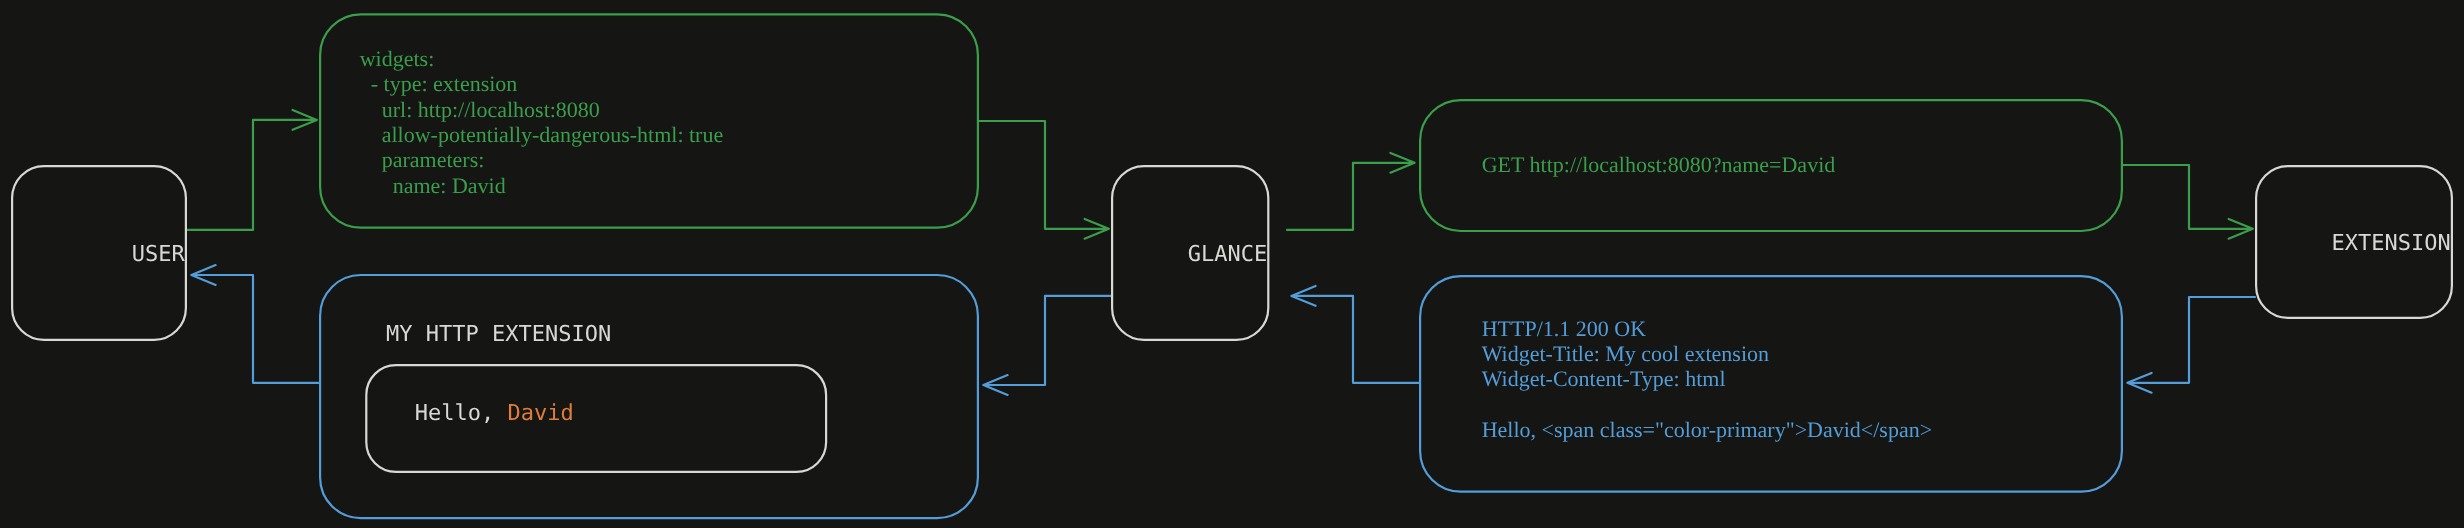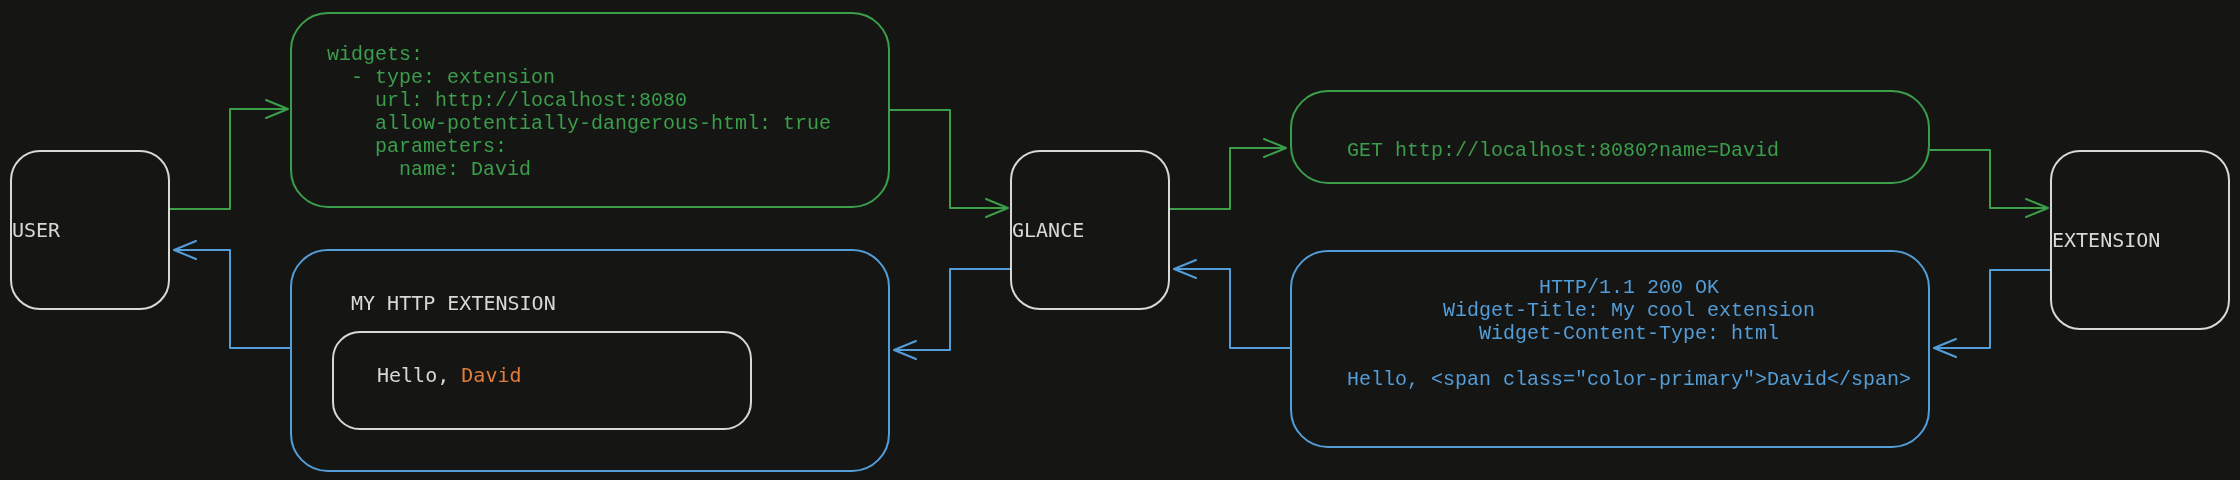--- a/index.html
+++ b/index.html
@@ -16,42 +16,42 @@
     font-family:"DejaVu Sans Mono",monospace;
     width:2240px;height:480px;overflow:hidden;position:relative;
   }
   .canvas{position:absolute;left:0;top:0;width:2240px;height:480px;background:var(--background,#151514);}
   .wires{position:absolute;left:0;top:0;width:2240px;height:480px;}
   .wire{fill:none;stroke-width:2px;stroke-linecap:round;stroke-linejoin:round;}
   .wire.green{stroke:var(--green,#3a9e4b);}
   .wire.blue{stroke:var(--blue,#539dd8);}
   .node{
     position:absolute;border:2px solid var(--node-border,#d8d8d4);border-radius:30px;
-    display:flex;align-items:center;justify-content:flex-start;
+    display:flex;align-items:center;justify-content:flex-end;
     color:var(--text-light,#d8d8d4);font-size:20px;
   }
   .node-user{left:10px;top:150px;width:160px;height:160px;}
-  .node-glance{left:1010px;top:150px;width:160px;height:160px;}
-  .node-extension{left:2050px;top:150px;width:180px;height:180px;}
+  .node-glance{left:1010px;top:150px;width:144px;height:160px;}
+  .node-extension{left:2050px;top:150px;width:180px;height:140px;}
   .msgbox{position:absolute;border:2px solid;border-radius:38px;}
   .msgbox.green{border-color:var(--green,#3a9e4b);}
   .msgbox.blue{border-color:var(--blue,#539dd8);}
   .box-config{left:290px;top:12px;width:600px;height:196px;}
-  .box-request{left:1290px;top:90px;width:640px;height:94px;}
+  .box-request{left:1290px;top:90px;width:640px;height:121px;}
   .box-response{left:1290px;top:250px;width:640px;height:198px;}
   .box-widget{left:290px;top:249px;width:600px;height:223px;}
   .code{
-    position:absolute;white-space:pre;font-family:Liberation Mono, monospace;
+    position:absolute;white-space:pre;font-family:Liberation Serif, serif;
     font-size:20px;line-height:23px;
   }
   .code.green{color:var(--green,#3a9e4b);}
   .code.blue{color:var(--blue,#539dd8);}
   .config-code{left:35px;top:29px;}
   .request-code{left:55px;top:47px;}
-  .response-code{left:55px;top:24px;text-align:center;}
+  .response-code{left:55px;top:36px;}
   .widget-title{
     position:absolute;left:59px;top:41px;color:var(--text-light,#d8d8d4);
     font-size:20px;line-height:23px;white-space:pre;
   }
   .widget-inner{
     position:absolute;left:40px;top:80px;width:420px;height:99px;
     border:2px solid var(--node-border,#d8d8d4);border-radius:28px;
   }
   .greeting{
     position:absolute;left:20px;top:31px;font-size:20px;line-height:23px;white-space:pre;

